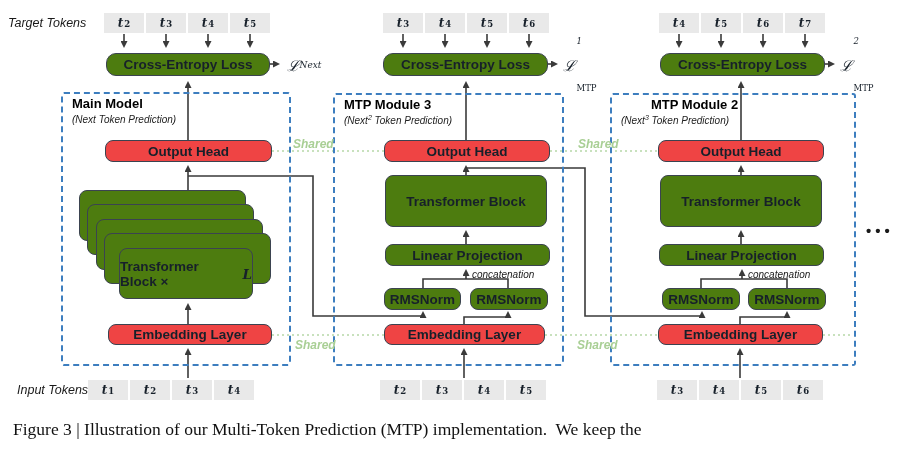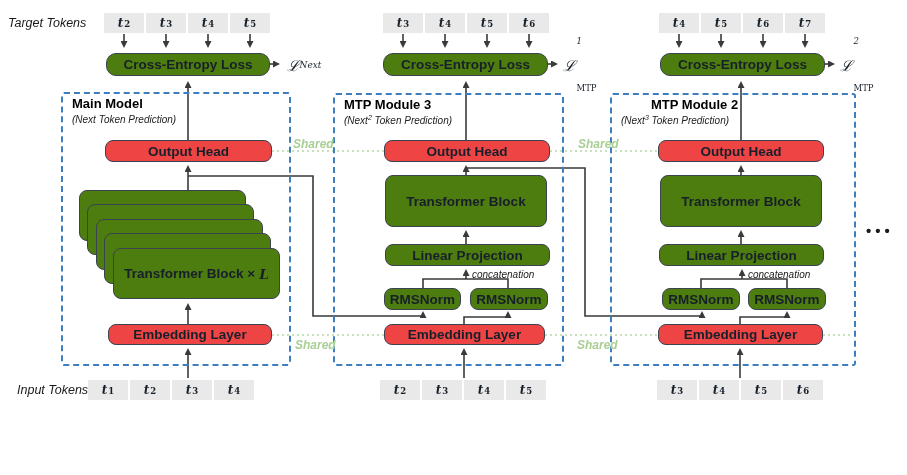--- a/index.html
+++ b/index.html
@@ -201,21 +201,21 @@
 
   <div class="shared" style="left:293px;top:137px">Shared</div>
   <div class="shared" style="left:578px;top:137px">Shared</div>
   <div class="shared" style="left:295px;top:338px">Shared</div>
   <div class="shared" style="left:577px;top:338px">Shared</div>
 
   <div class="box yellow r12" style="left:79px;top:190px;width:167px;height:51px"></div>
   <div class="box yellow r12" style="left:87px;top:204px;width:167px;height:51px"></div>
   <div class="box yellow r12" style="left:96px;top:219px;width:167px;height:51px"></div>
   <div class="box yellow r12" style="left:104px;top:233px;width:167px;height:51px"></div>
-  <div class="box yellow r12" style="left:113px;top:248px;width:167px;height:51px">
+  <div class="box yellow r12" style="left:119px;top:248px;width:134px;height:51px">
       <span>Transformer Block ×</span>
       <span class="stackVar">L</span>
     </div>
 
   <div class="box yellow r12" style="left:385px;top:175px;width:162px;height:52px">Transformer Block</div>
   <div class="box yellow r8" style="left:385px;top:244px;width:165px;height:22px">Linear Projection</div>
   <div class="box yellow r8" style="left:384px;top:288px;width:77px;height:22px">RMSNorm</div>
   <div class="box yellow r8" style="left:470px;top:288px;width:78px;height:22px">RMSNorm</div>
   <div class="concat" style="left:472px;top:269px">concatenation</div>
 
@@ -275,14 +275,15 @@
       <span>t</span>
       <sub>5</sub>
     </div>
   <div class="tok" style="left:783px;top:380px">
       <span>t</span>
       <sub>6</sub>
     </div>
 
   <div class="ellip" style="left:866px;top:222px">•••</div>
 
+  <div class="caption" style="top:419px">Figure 3 | Illustration of our Multi-Token Prediction (MTP) implementation.  We keep the</div>
 
 </div>
 
 </body></html>

